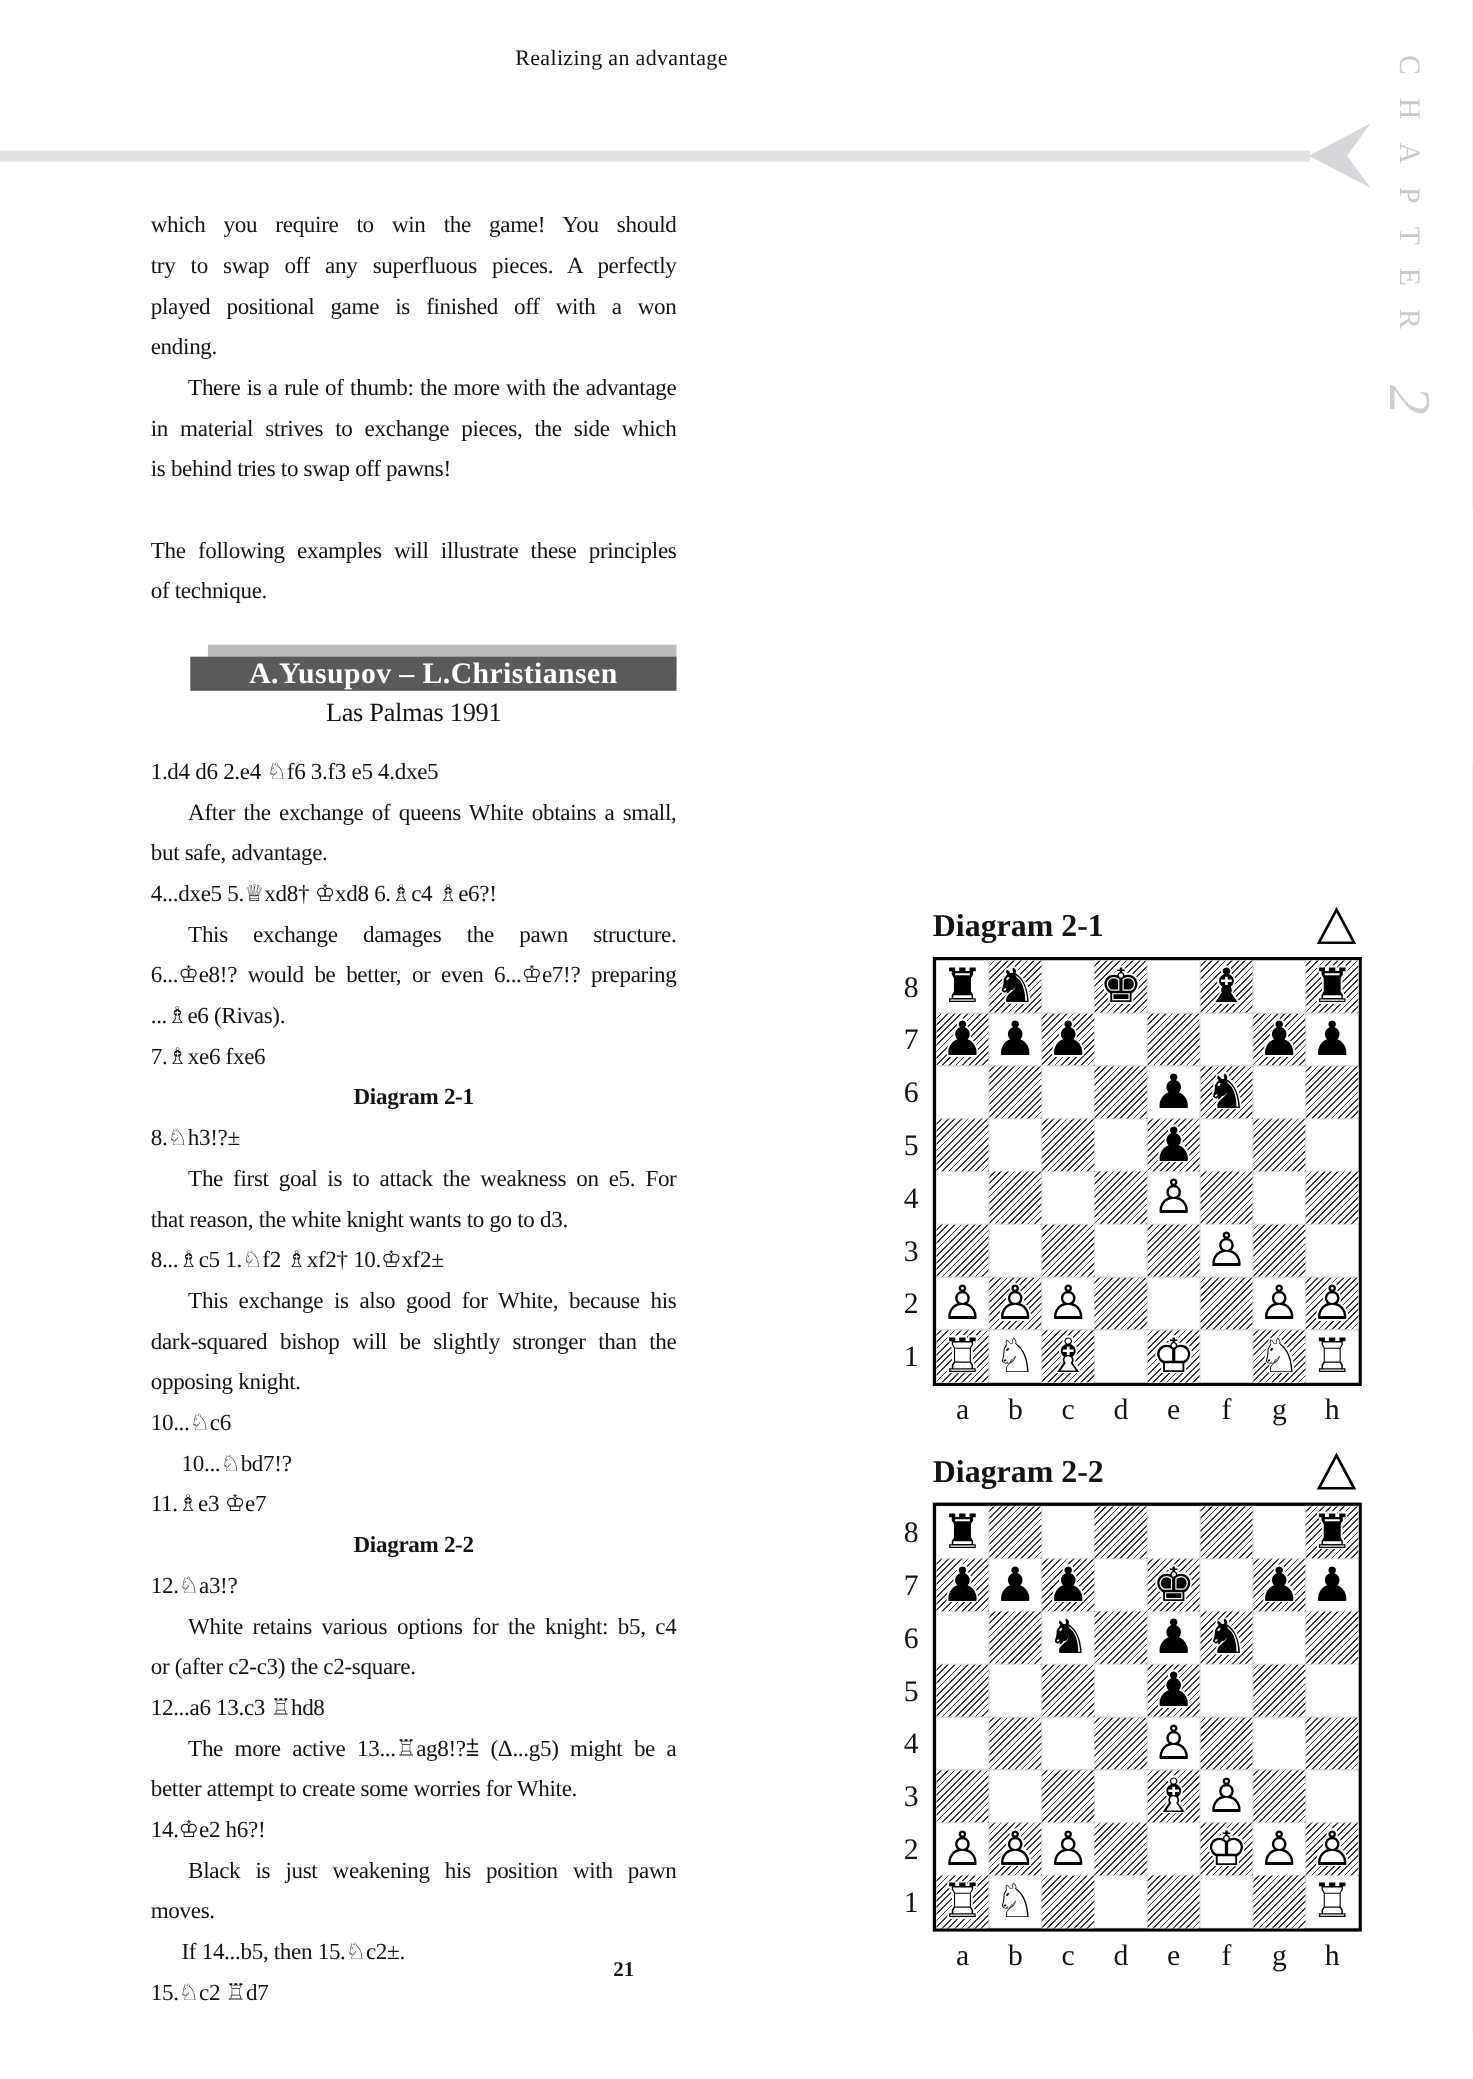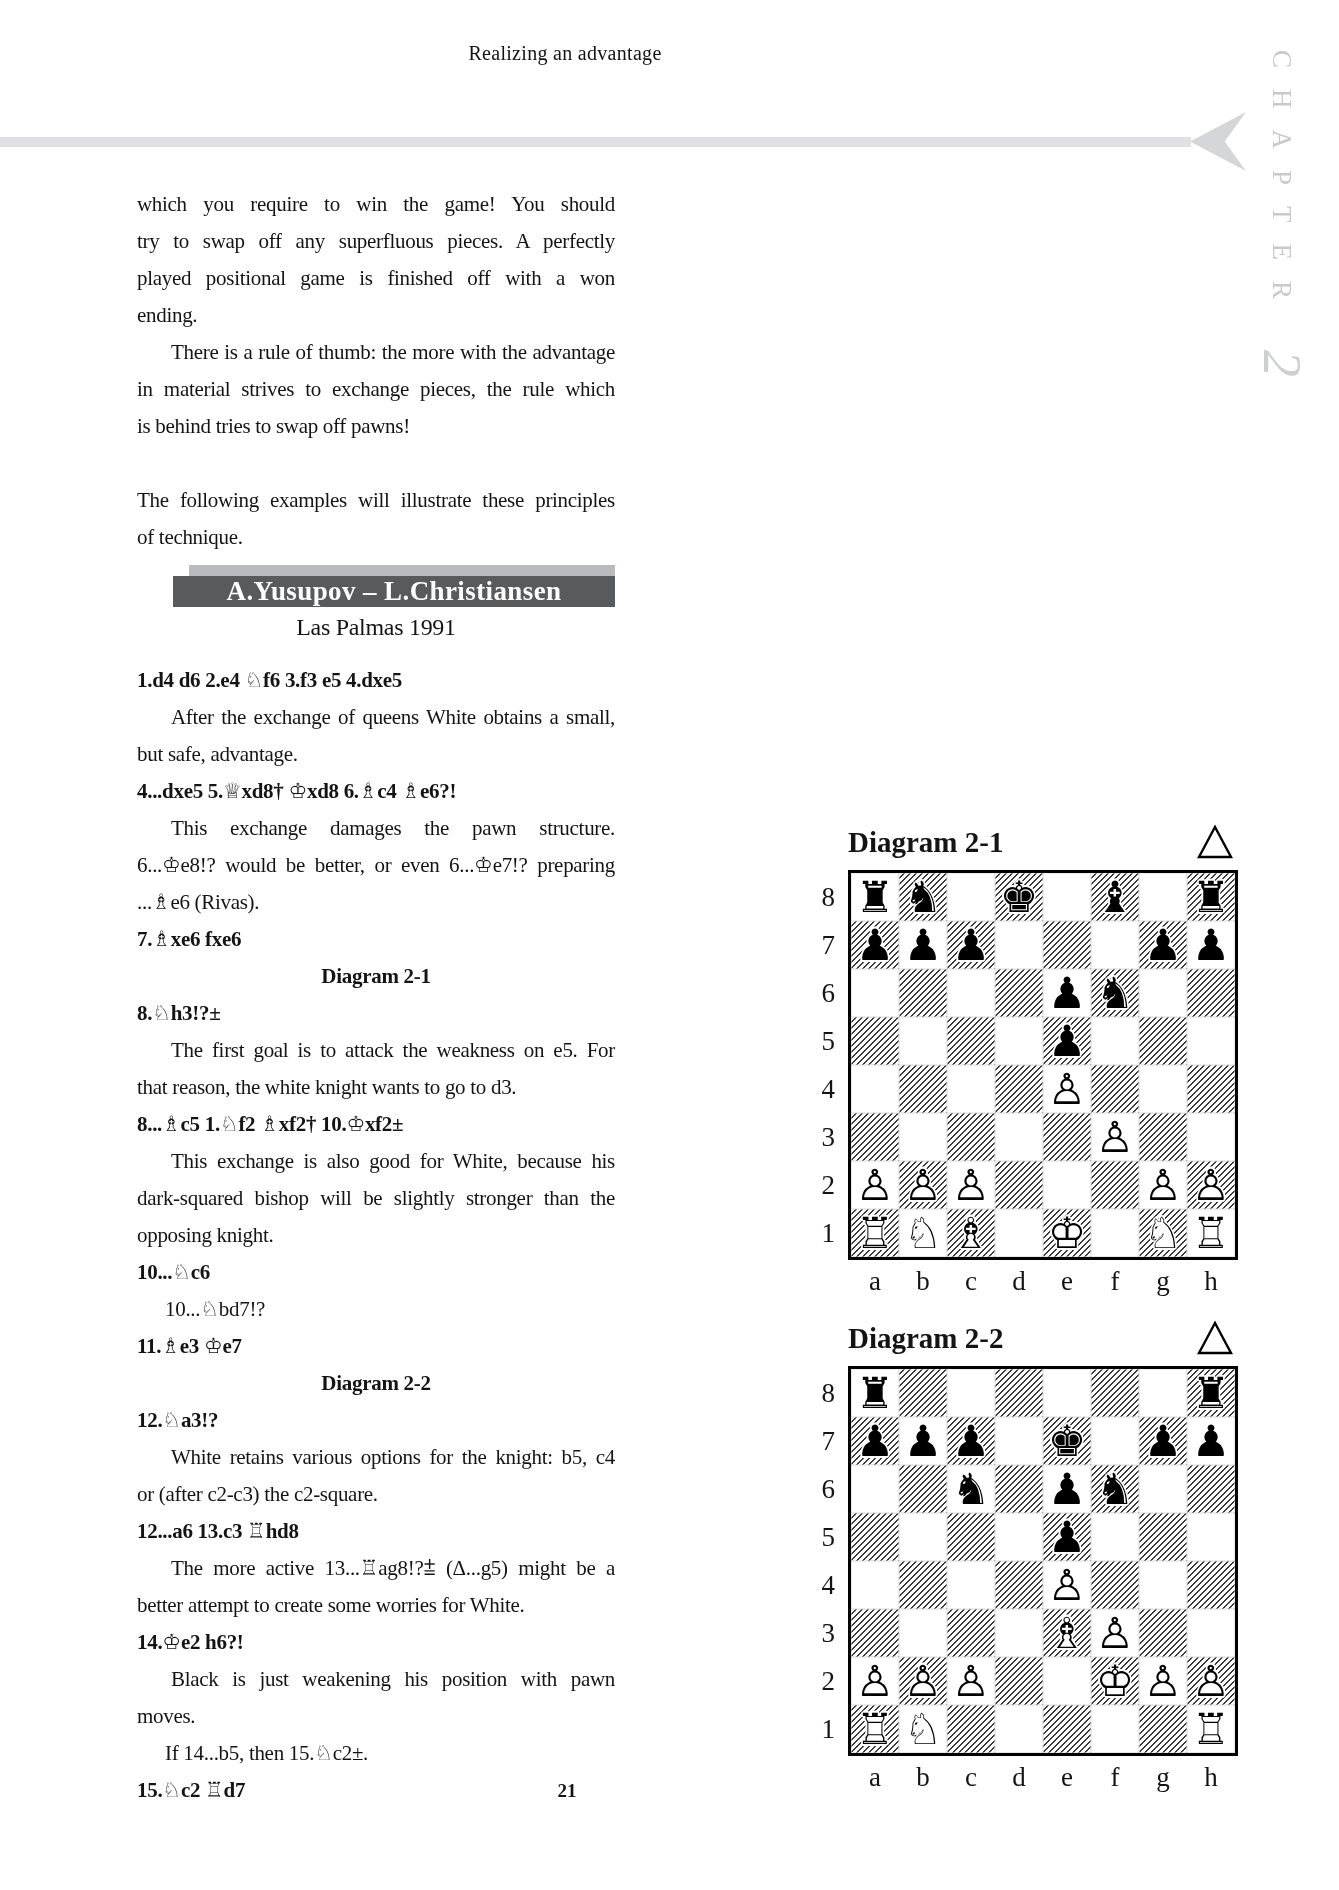--- a/index.html
+++ b/index.html
@@ -31,26 +31,26 @@
 
   
   .article {
     position:absolute; left:137px; top:186px; width:478px;
     font-size:21px; letter-spacing:-0.3px; line-height:37px;
   }
   .jline { white-space:nowrap; text-align:justify; text-align-last:justify; }
   .jline.last { text-align-last:left; }
   .jline.indent { text-indent:34px; }
   .spacer { height:37px; }
-  .moves-line { font-weight:bold; white-space:nowrap; }
+  .moves-line { font-weight:normal; white-space:nowrap; }
   .note-line  { white-space:nowrap; text-indent:28px; }
   .diagram-ref { font-weight:bold; text-align:center; white-space:nowrap; }
 
   
-  .game-header { position:relative; margin-top:20px; margin-left:36px; width:406px; height:31px; }
+  .game-header { position:relative; margin-top:41px; margin-left:36px; width:406px; height:31px; }
   .game-shadow { position:absolute; left:16px; top:-11px; width:426px; height:30px; background:#b9bbbe; }
   .game-bar {
     position:relative; z-index:1; width:442px; height:31px; background:#595a5c;
     color:#ffffff; font-weight:bold; font-size:27px; line-height:30px;
     text-align:center; letter-spacing:.4px;
   }
   .game-event { margin-top:2px; text-align:center; font-size:24px; line-height:37px; }
 
   
   .page-number { position:absolute; top:1780px; left:0; width:1134px; text-align:center; font-size:19px;font-weight:bold; }
@@ -104,21 +104,21 @@
   <div class="article">
     <div id="intro-blocks">
         <div>
           <div class="jline">which you require to win the game! You should</div>
           <div class="jline">try to swap off any superfluous pieces. A perfectly</div>
           <div class="jline">played positional game is finished off with a won</div>
           <div class="jline last">ending.</div>
         </div>
         <div>
           <div class="jline indent">There is a rule of thumb: the more with the advantage</div>
-          <div class="jline">in material strives to exchange pieces, the rule which</div>
+          <div class="jline">in material strives to exchange pieces, the side which</div>
           <div class="jline last">is behind tries to swap off pawns!</div>
         </div>
         <div class="spacer"></div>
         <div>
           <div class="jline">The following examples will illustrate these principles</div>
           <div class="jline last">of technique.</div>
         </div>
       </div>
 
     <div class="game-header">

